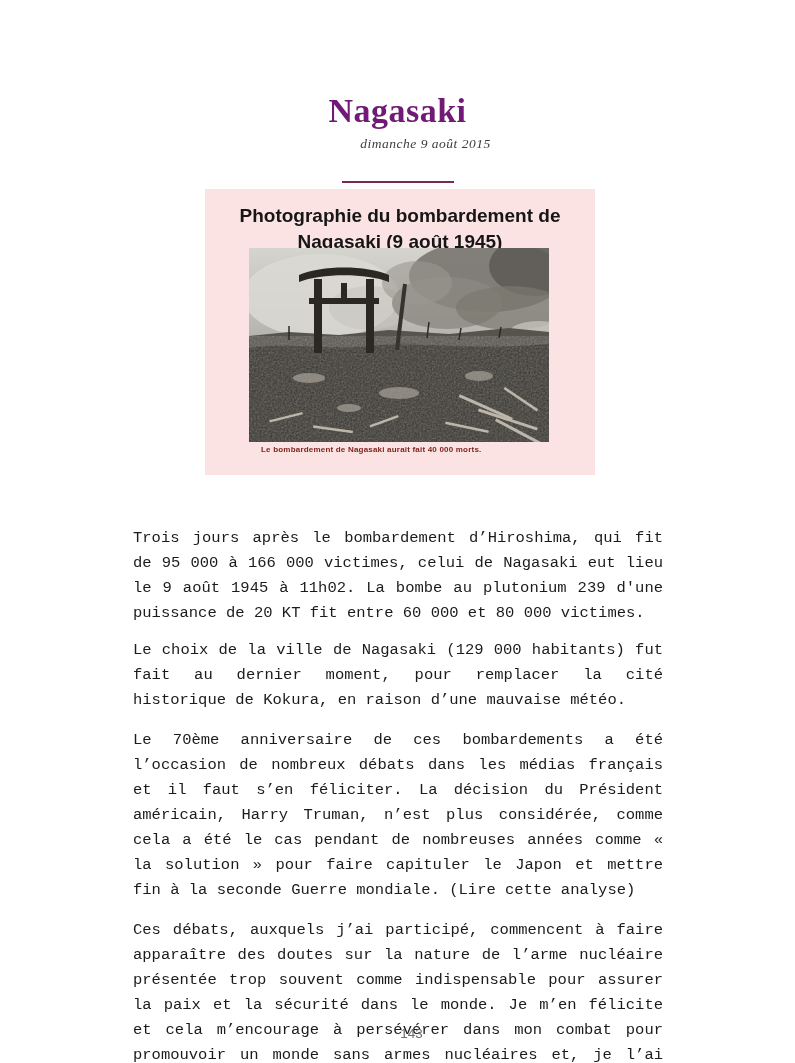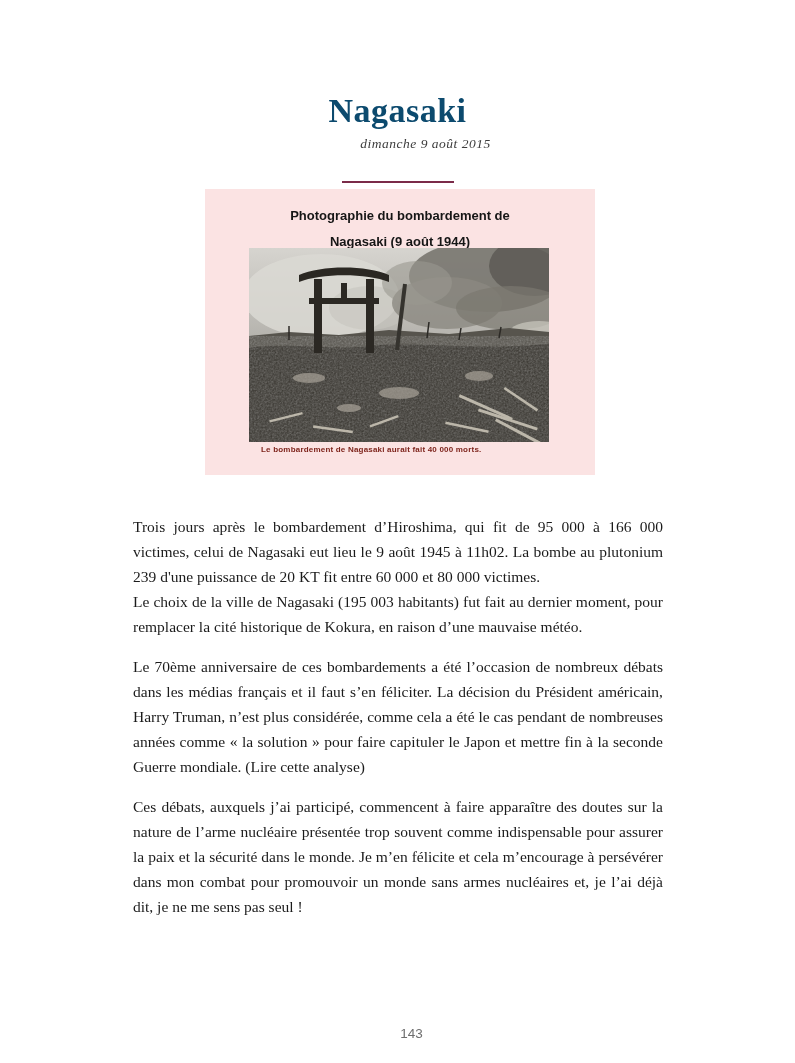--- a/index.html
+++ b/index.html
@@ -19,21 +19,21 @@
   .doc-title {
     position: absolute;
     top: 92px;
     left: 0;
     width: 100%;
     text-align: center;
     font-family: "Liberation Serif", serif;
     font-weight: bold;
     font-size: 34px;
     letter-spacing: 0.5px;
-    color: #0c4a6e;
+    color: #701a75;
   }
   .doc-date {
     position: absolute;
     top: 136px;
     left: 0;
     width: 100%;
     text-align: center;
     font-family: "Liberation Serif", serif;
     font-style: italic;
     font-size: 13.5px;
@@ -58,21 +58,21 @@
     background: #fbe3e3;
   }
   .figure-heading {
     position: absolute;
     top: 14px;
     left: 0;
     width: 100%;
     text-align: center;
     font-family: "Liberation Sans", sans-serif;
     font-weight: bold;
-    font-size: 13px;
+    font-size: 19px;
     line-height: 26px;
     color: #161616;
   }
   .photo {
     position: absolute;
     left: 44px;
     top: 59px;
     width: 300px;
     height: 194px;
     display: block;
@@ -93,21 +93,22 @@
     left: 133px;
     top: 514px;
     width: 530px;
     font-family: "Liberation Serif", serif;
     font-size: 15.5px;
     line-height: 25px;
     text-align: justify;
     color: #1b1b1b;
   }
   .body-text p {
-    margin: 0 0 15px 0;
+    margin: 12px 0 15px 0;
+    font-family: Liberation Mono, monospace;
   }
   .page-number {
     position: absolute;
     top: 1026px;
     left: 0;
     width: 100%;
     text-align: center;
     font-family: Liberation Sans, sans-serif;
     font-size: 13.5px;
     color: #6e6e6e;
@@ -121,21 +122,21 @@
 
   <div class="doc-title">Nagasaki</div>
 
   <div class="doc-date">dimanche 9 août 2015</div>
 
   <div class="divider"></div>
 
   <div class="figure">
     <div class="figure-heading">
       <span>Photographie du bombardement de</span><br>
-      <span>Nagasaki (9 août 1944)</span>
+      <span>Nagasaki (9 août 1945)</span>
     </div>
 
     <svg class="photo" viewBox="0 0 300 194" preserveAspectRatio="none" role="img">
       <defs>
         <linearGradient id="sky" x1="0" y1="0" x2="0" y2="1">
           <stop offset="0" stop-color="#d6d4cf"></stop>
           <stop offset="1" stop-color="#aeaca6"></stop>
         </linearGradient>
         <filter id="rubbleNoise" x="0" y="0" width="100%" height="100%">
           <feTurbulence type="fractalNoise" baseFrequency="0.55" numOctaves="3" stitchTiles="stitch"></feTurbulence>
@@ -198,20 +199,20 @@
       </g>
 
       <path d="M156,36 L148,102" stroke="#35332e" stroke-width="4" fill="none"></path>
     </svg>
 
     <div class="figure-caption">Le bombardement de Nagasaki aurait fait 40 000 morts.</div>
   </div>
 
   <div class="body-text">
     <p style="margin-bottom:0;">Trois jours après le bombardement d’Hiroshima, qui fit de 95 000 à 166 000 victimes, celui de Nagasaki eut lieu le 9 août 1945 à 11h02. La bombe au plutonium 239 d'une puissance de 20 KT fit entre 60 000 et 80 000 victimes.</p>
-    <p class="joined">Le choix de la ville de Nagasaki (195 003 habitants) fut fait au dernier moment, pour remplacer la cité historique de Kokura, en raison d’une mauvaise météo.</p>
+    <p class="joined">Le choix de la ville de Nagasaki (129 000 habitants) fut fait au dernier moment, pour remplacer la cité historique de Kokura, en raison d’une mauvaise météo.</p>
     <p>Le 70ème anniversaire de ces bombardements a été l’occasion de nombreux débats dans les médias français et il faut s’en féliciter. La décision du Président américain, Harry Truman, n’est plus considérée, comme cela a été le cas pendant de nombreuses années comme « la solution » pour faire capituler le Japon et mettre fin à la seconde Guerre mondiale. (Lire cette analyse)</p>
     <p>Ces débats, auxquels j’ai participé, commencent à faire apparaître des doutes sur la nature de l’arme nucléaire présentée trop souvent comme indispensable pour assurer la paix et la sécurité dans le monde. Je m’en félicite et cela m’encourage à persévérer dans mon combat pour promouvoir un monde sans armes nucléaires et, je l’ai déjà dit, je ne me sens pas seul !</p>
   </div>
 
   <div class="page-number">143</div>
 
 </div>
 
 </body></html>

